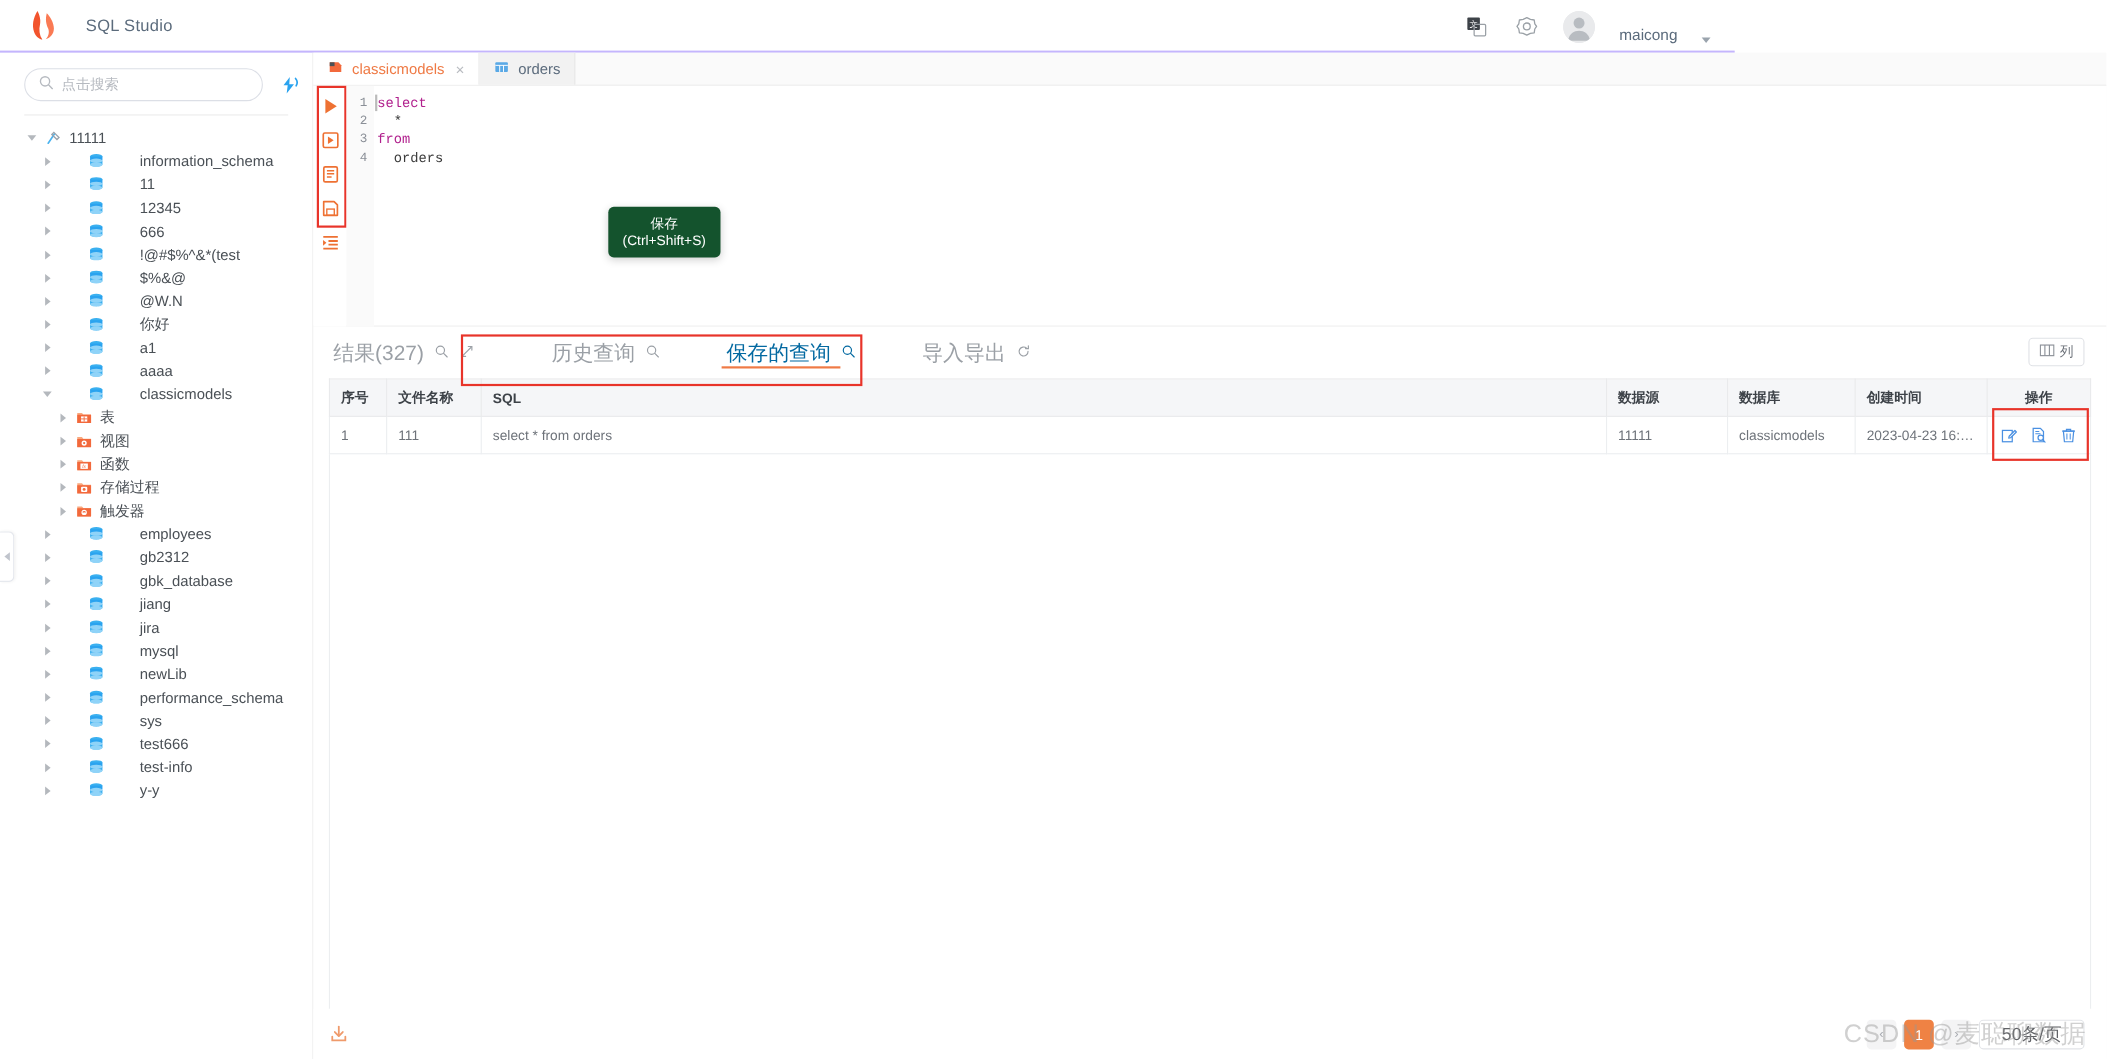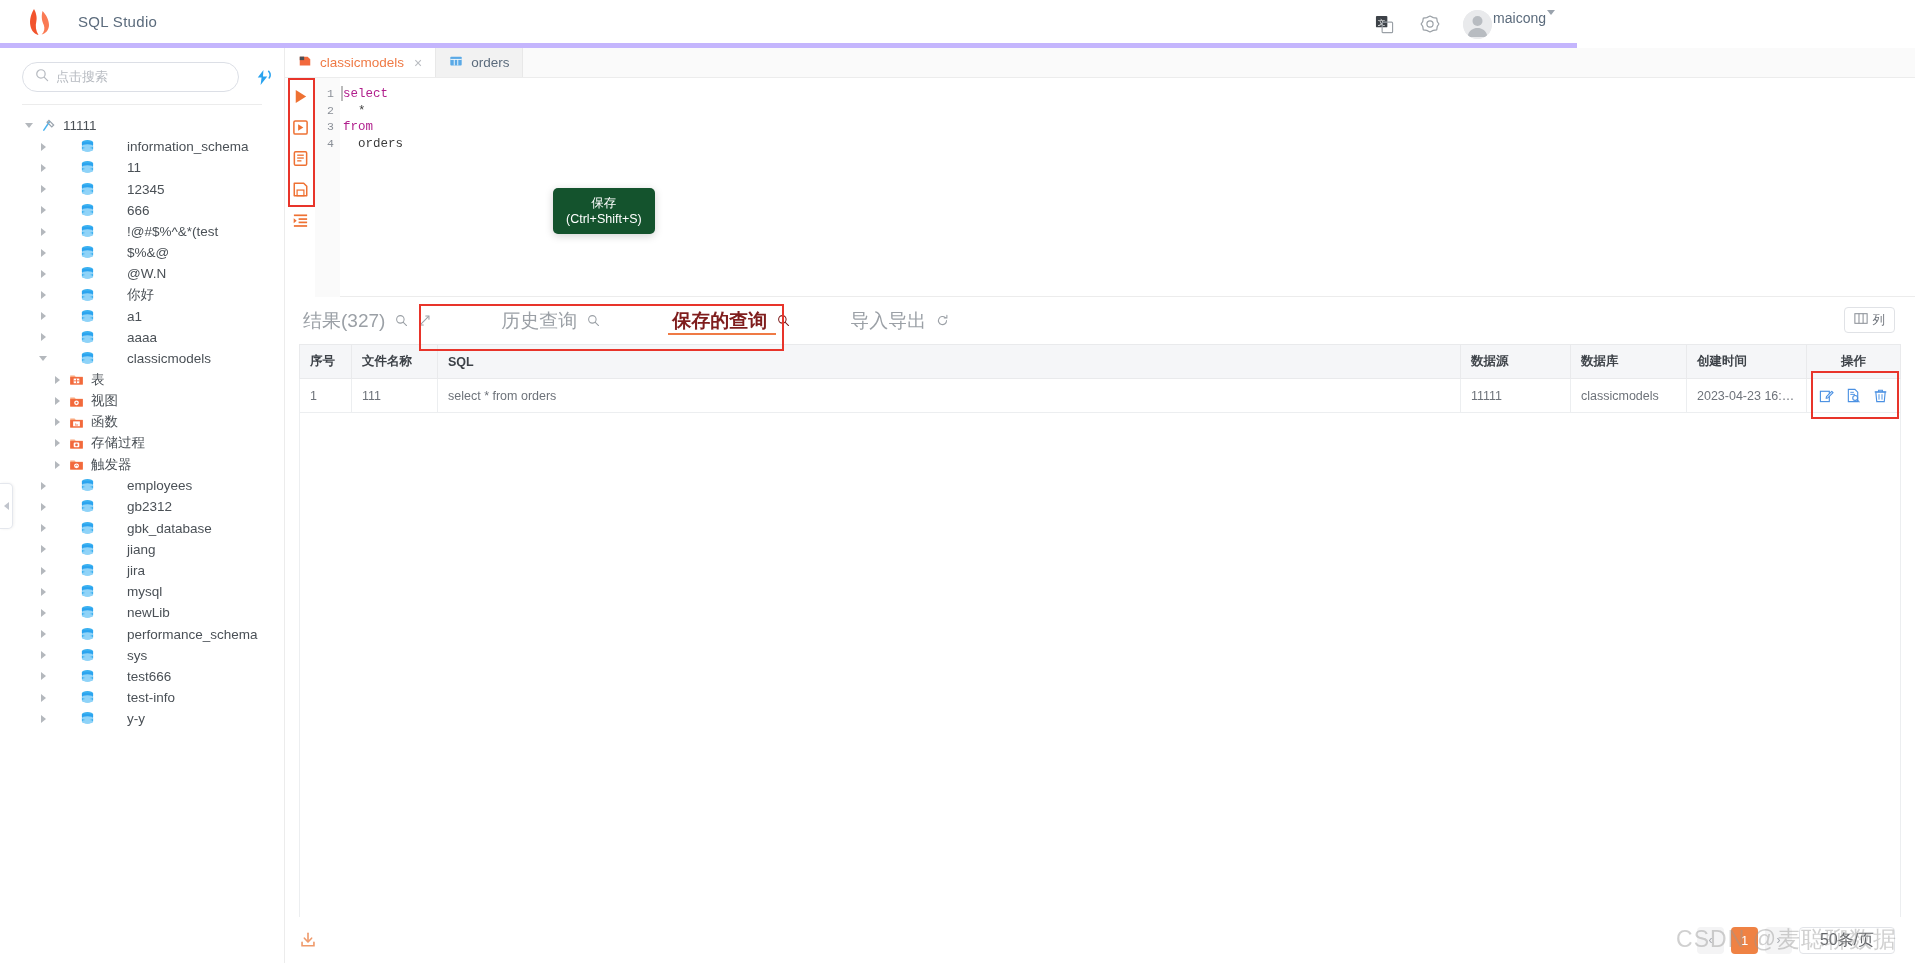--- a/index.html
+++ b/index.html
@@ -7,37 +7,37 @@
     width: 1915px; height: 963px;
     font-family: "Liberation Sans", "DejaVu Sans", sans-serif;
     background: #ffffff;
     overflow: hidden;
   }
   body { position: relative; }
 
   
   .topbar {
     position: absolute; left: 0; top: 0; width: 1577px; height: 48px;
-    background: #fff; border-bottom: 5px solid #c4b5fd;
+    background: #fff; border-bottom: 2px solid #c4b5fd;
     display: flex; align-items: center;
   }
   .logo-wrap { width: 78px; display: flex; justify-content: center; align-items: center; }
   .app-title { font-size: 15px; color: #5b6b7c; letter-spacing: .3px; }
   .topbar-right {
     position: absolute; right: 22px; top: 0; height: 48px;
     display: flex; align-items: center; gap: 20px;
   }
   .ico-btn { width: 26px; height: 26px; display: flex; align-items: center; justify-content: center; cursor: pointer; }
   .avatar {
     width: 29px; height: 29px; border-radius: 50%;
     background: #e9eaec; display: flex; align-items: center; justify-content: center; overflow: hidden;
   }
   .username { font-size: 14px; color: #5b6b7c; }
   .chev-d { width: 0; height: 0; border-left: 4.5px solid transparent; border-right: 4.5px solid transparent; border-top: 5px solid #9aa3ad; }
-  .user-block { display: flex; align-items: flex-start; gap: 1px; cursor: pointer; position: relative; }
+  .user-block { display: flex; align-items: flex-end; gap: 22px; cursor: pointer; position: relative; }
 
   
   .sidebar {
     position: absolute; left: 0; top: 48px; width: 285px; height: 915px;
     background: #fff; border-right: 1px solid #ececec;
   }
   .search-row { display: flex; align-items: center; padding: 14px 12px 10px 22px; gap: 14px; }
   .search-box {
     flex: 1; height: 30px; border: 1px solid #dcdfe6; border-radius: 15px;
     display: flex; align-items: center; padding: 0 12px; gap: 7px; background: #fff;
@@ -114,21 +114,21 @@
     text-align: center; z-index: 20; box-shadow: 0 2px 8px rgba(0,0,0,.18);
   }
 
   
   .respanel { position: absolute; left: 0; top: 249px; width: 1630px; height: 666px; background: #fff; }
   .restabs { height: 47px; display: flex; align-items: center; position: relative; padding-left: 14px; }
   .rtab {
     display: flex; align-items: center; gap: 10px; font-size: 19px; color: #9ba0a6;
     cursor: pointer; padding: 0 4px; height: 47px; position: relative;
   }
-  .rtab.active { color: #7f1d1d; font-weight: 700; margin-left: 12px; }
+  .rtab.active { color: #0369a1; font-weight: 400; }
   .rtab.active::after {
     content: ""; position: absolute; left: 0; right: 18px; bottom: 9px; height: 2px; background: #ef7a45;
   }
   .tabs-box { position: absolute; left: 134px; top: 7px; width: 365px; height: 47px; border: 2px solid #e8342a; pointer-events: none; }
   .col-btn {
     position: absolute; right: 20px; top: 10px; height: 26px; border: 1px solid #e0e2e6; border-radius: 4px;
     display: flex; align-items: center; gap: 5px; padding: 0 9px; font-size: 12.5px; color: #6b7078;
     cursor: pointer; background: #fff;
   }
 

